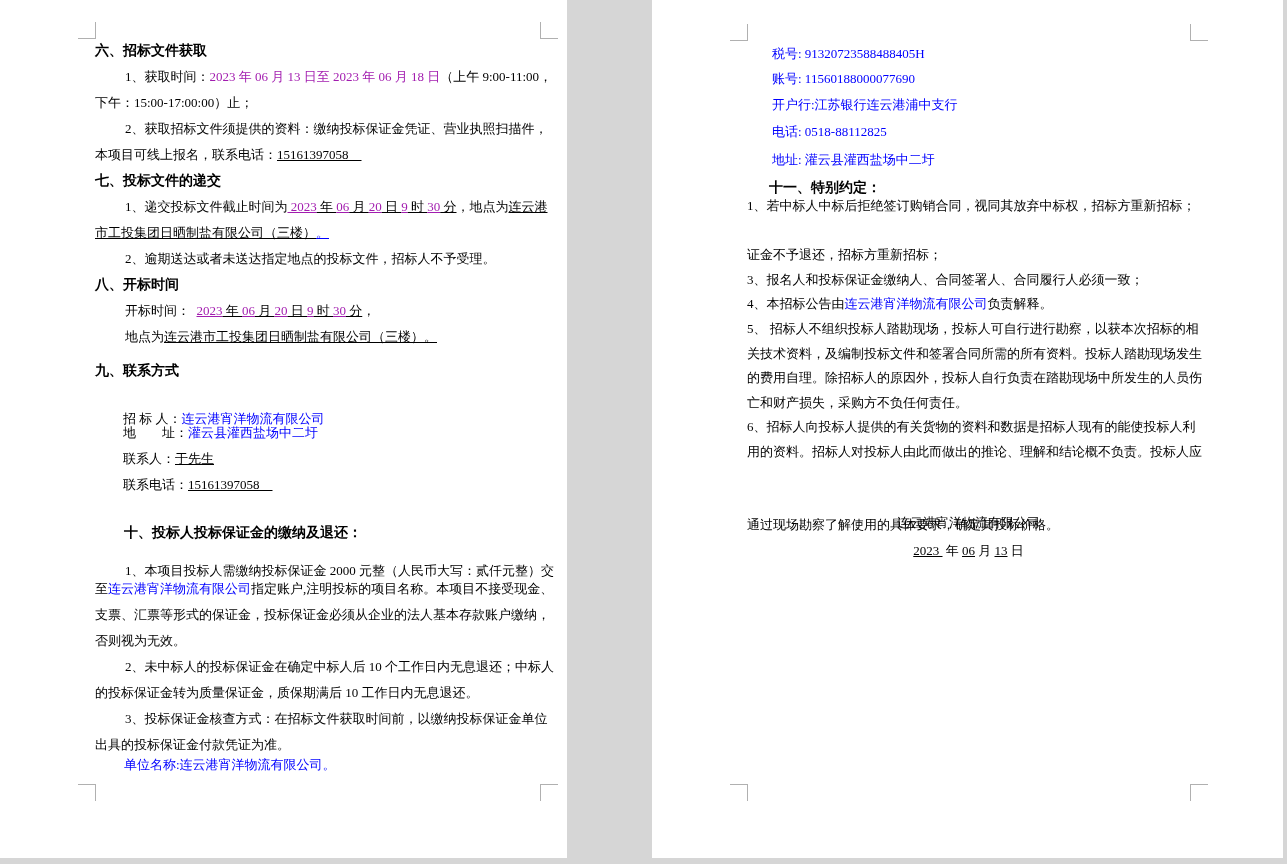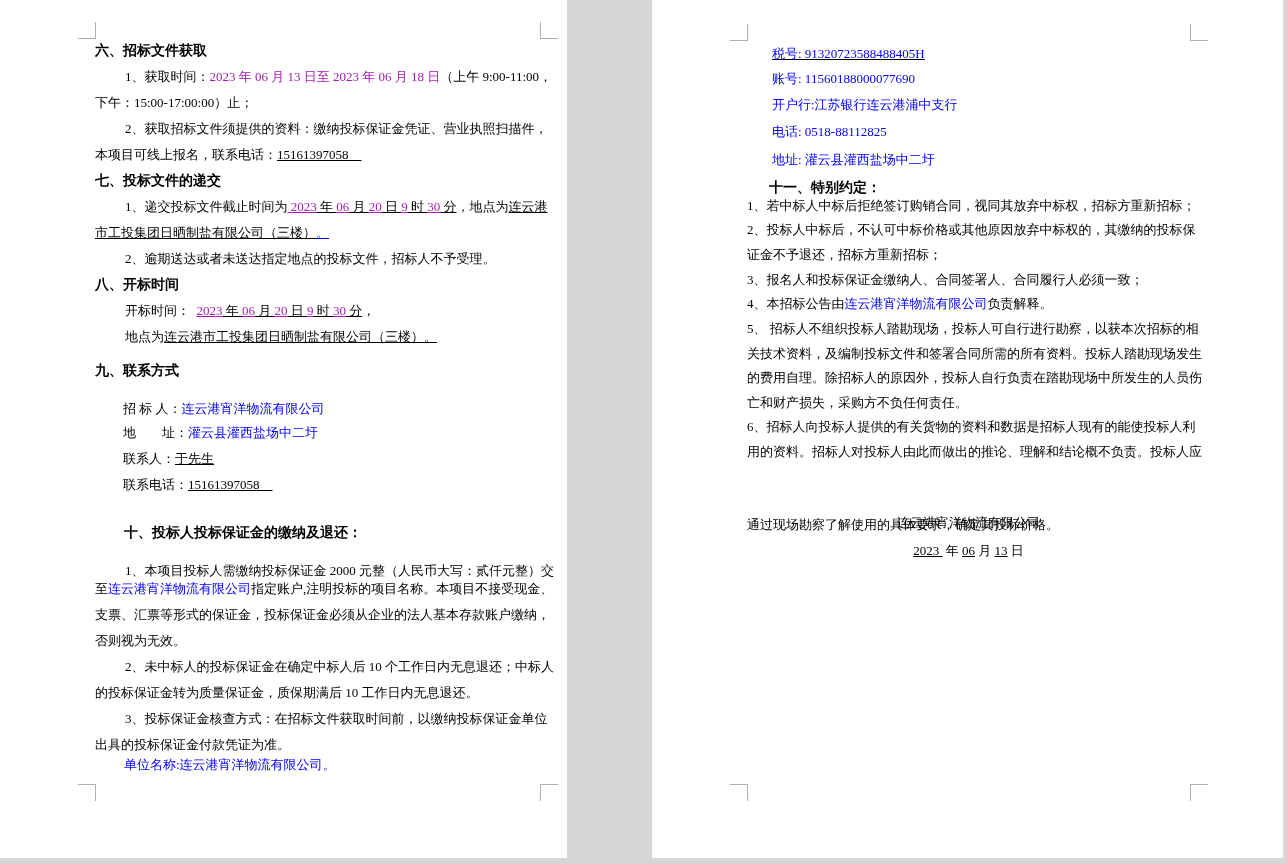--- a/index.html
+++ b/index.html
@@ -48,21 +48,21 @@
         <div class="line" style="top: 116px; padding-left: 30px;"><span>2、获取招标文件须提供的资料：缴纳投标保证金凭证、营业执照扫描件，</span></div>
         <div class="line" style="top: 142px;"><span>本项目可线上报名，联系电话：</span><span class="s-underline">15161397058　</span></div>
         <div class="line bold" style="top: 168px;"><span>七、投标文件的递交</span></div>
         <div class="line" style="top: 194px; padding-left: 30px;"><span>1、递交投标文件截止时间为</span><span class="s-red s-underline">&nbsp;2023</span><span class="s-underline">&nbsp;年&nbsp;</span><span class="s-red s-underline">06</span><span class="s-underline">&nbsp;月&nbsp;</span><span class="s-red s-underline">20</span><span class="s-underline">&nbsp;日&nbsp;</span><span class="s-red s-underline">9</span><span class="s-underline">&nbsp;时&nbsp;</span><span class="s-red s-underline">30</span><span class="s-underline">&nbsp;分</span><span>，地点为</span><span class="s-underline">连云港</span></div>
         <div class="line" style="top: 220px;"><span class="s-underline">市工投集团日晒制盐有限公司（三楼）</span><span class="s-blue s-underline">。</span></div>
         <div class="line" style="top: 246px; padding-left: 30px;"><span>2、逾期送达或者未送达指定地点的投标文件，招标人不予受理。</span></div>
         <div class="line bold" style="top: 272px;"><span>八、开标时间</span></div>
         <div class="line" style="top: 298px; padding-left: 30px;"><span>开标时间：&nbsp;&nbsp;</span><span class="s-red s-underline">2023</span><span class="s-underline">&nbsp;年&nbsp;</span><span class="s-red s-underline">06</span><span class="s-underline">&nbsp;月&nbsp;</span><span class="s-red s-underline">20</span><span class="s-underline">&nbsp;日&nbsp;</span><span class="s-red s-underline">9</span><span class="s-underline">&nbsp;时&nbsp;</span><span class="s-red s-underline">30</span><span class="s-underline">&nbsp;分</span><span>，</span></div>
         <div class="line" style="top: 324px; padding-left: 30px;"><span>地点为</span><span class="s-underline">连云港市工投集团日晒制盐有限公司（三楼）。</span></div>
         <div class="line bold" style="top: 358px;"><span>九、联系方式</span></div>
-        <div class="line" style="top: 396px; padding-left: 28px;"><span>招 标 人：</span><span class="s-blue">连云港宵洋物流有限公司</span></div>
+        <div class="line" style="top: 406px; padding-left: 28px;"><span>招 标 人：</span><span class="s-blue">连云港宵洋物流有限公司</span></div>
         <div class="line" style="top: 420px; padding-left: 28px;"><span>地　　址：</span><span class="s-blue">灌云县灌西盐场中二圩</span></div>
         <div class="line" style="top: 446px; padding-left: 28px;"><span>联系人：</span><span class="s-underline">于先生</span></div>
         <div class="line" style="top: 472px; padding-left: 28px;"><span>联系电话：</span><span class="s-underline">15161397058　</span></div>
         <div class="line bold" style="top: 520px; padding-left: 29px;"><span>十、投标人投标保证金的缴纳及退还：</span></div>
         <div class="line" style="top: 550px; padding-left: 30px; margin-top: 8px;"><span>1、本项目投标人需缴纳投标保证金 2000 元整（人民币大写：贰仟元整）交</span></div>
         <div class="line" style="top: 576px; font-family: Liberation Serif, serif;"><span>至</span><span class="s-blue">连云港宵洋物流有限公司</span><span>指定账户,注明投标的项目名称。本项目不接受现金、</span></div>
         <div class="line" style="top: 602px;"><span>支票、汇票等形式的保证金，投标保证金必须从企业的法人基本存款账户缴纳，</span></div>
         <div class="line" style="top: 628px;"><span>否则视为无效。</span></div>
         <div class="line" style="top: 654px; padding-left: 30px;"><span>2、未中标人的投标保证金在确定中标人后 10 个工作日内无息退还；中标人</span></div>
         <div class="line" style="top: 680px;"><span>的投标保证金转为质量保证金，质保期满后 10 工作日内无息退还。</span></div>
@@ -70,28 +70,27 @@
         <div class="line" style="top: 732px;"><span>出具的投标保证金付款凭证为准。</span></div>
         <div class="line" style="top: 752px; padding-left: 29px;"><span class="s-blue">单位名称:连云港宵洋物流有限公司。</span></div>
       </div>
   </div>
   <div class="page" id="page-right">
     <div class="mark tl"></div>
     <div class="mark tr"></div>
     <div class="mark bl"></div>
     <div class="mark br"></div>
     <div class="content">
-        <div class="line" style="top: 41px; padding-left: 25px; text-decoration: underline;"><span class="s-blue">税号: 91320723588488405H</span></div>
+        <div class="line" style="top: 41px; padding-left: 25px;"><span class="s-blue">税号: 91320723588488405H</span></div>
         <div class="line" style="top: 66px; padding-left: 25px;"><span class="s-blue">账号: 11560188000077690</span></div>
         <div class="line" style="top: 92px; padding-left: 25px;"><span class="s-blue">开户行:江苏银行连云港浦中支行</span></div>
         <div class="line" style="top: 119px; padding-left: 25px;"><span class="s-blue">电话: 0518-88112825</span></div>
         <div class="line" style="top: 147px; padding-left: 25px;"><span class="s-blue">地址: 灌云县灌西盐场中二圩</span></div>
         <div class="line bold" style="top: 175px; padding-left: 22px;"><span>十一、特别约定：</span></div>
         <div class="line" style="top: 193px;"><span>1、若中标人中标后拒绝签订购销合同，视同其放弃中标权，招标方重新招标；</span></div>
-        <div class="line" style="top: 217px;"><span>2、投标人中标后，不认可中标价格或其他原因放弃中标权的，其缴纳的投标保</span></div>
         <div class="line" style="top: 242px;"><span>证金不予退还，招标方重新招标；</span></div>
         <div class="line" style="top: 267px;"><span>3、报名人和投标保证金缴纳人、合同签署人、合同履行人必须一致；</span></div>
         <div class="line" style="top: 291px;"><span>4、本招标公告由</span><span class="s-blue">连云港宵洋物流有限公司</span><span>负责解释。</span></div>
         <div class="line" style="top: 316px;"><span>5、 招标人不组织投标人踏勘现场，投标人可自行进行勘察，以获本次招标的相</span></div>
         <div class="line" style="top: 341px;"><span>关技术资料，及编制投标文件和签署合同所需的所有资料。投标人踏勘现场发生</span></div>
         <div class="line" style="top: 365px;"><span>的费用自理。除招标人的原因外，投标人自行负责在踏勘现场中所发生的人员伤</span></div>
         <div class="line" style="top: 390px;"><span>亡和财产损失，采购方不负任何责任。</span></div>
         <div class="line" style="top: 414px;"><span>6、招标人向投标人提供的有关货物的资料和数据是招标人现有的能使投标人利</span></div>
         <div class="line" style="top: 439px;"><span>用的资料。招标人对投标人由此而做出的推论、理解和结论概不负责。投标人应</span></div>
         <div class="line" style="top: 464px; margin-top: 48px;"><span>通过现场勘察了解使用的具体要求，确定其投标价格。</span></div>

